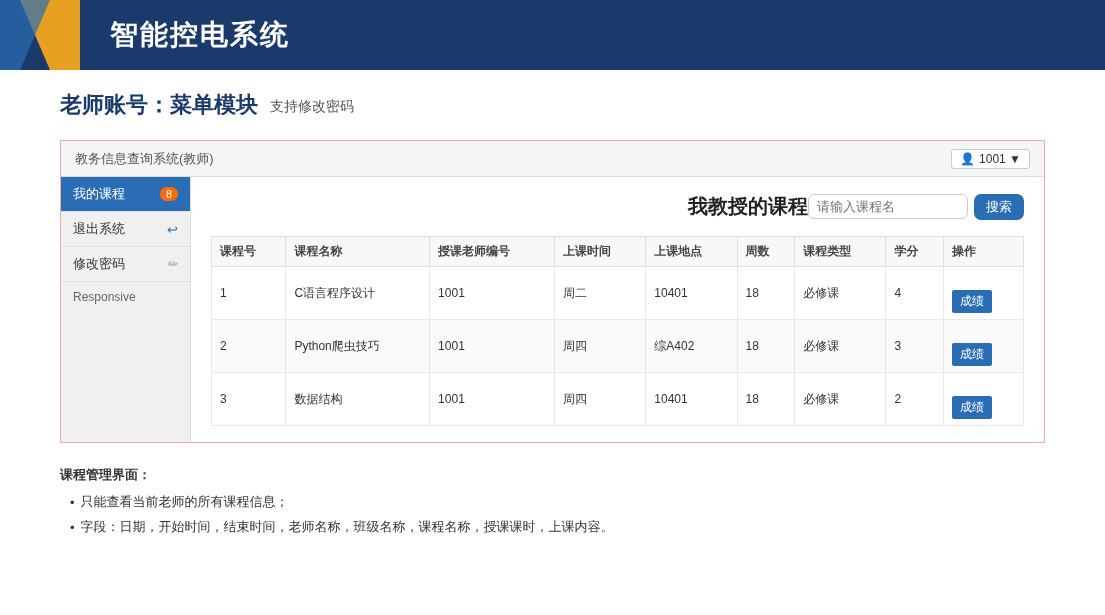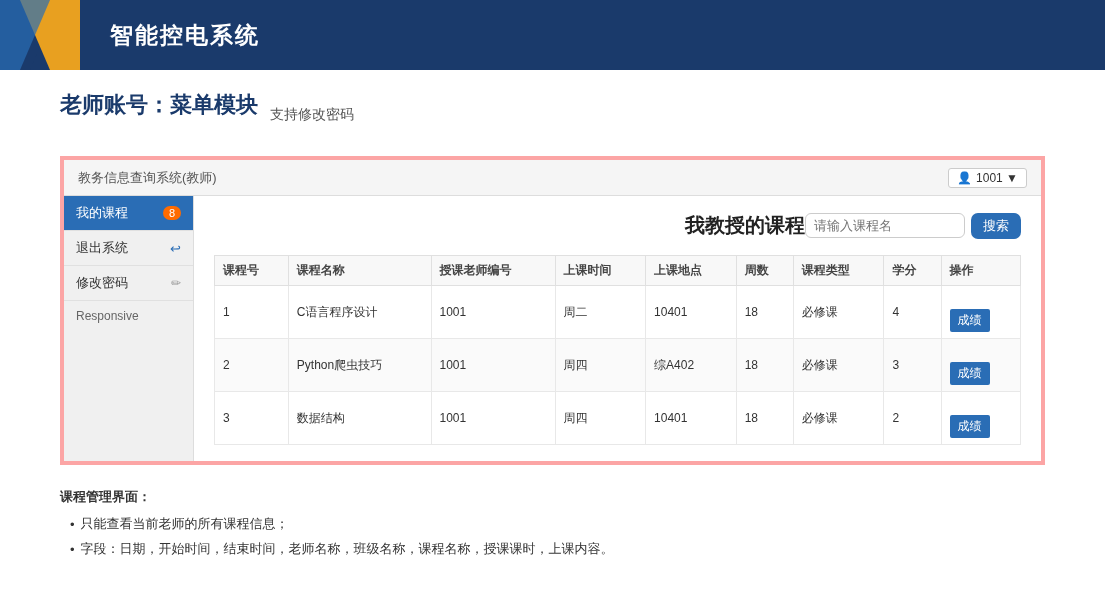--- a/index.html
+++ b/index.html
@@ -23,21 +23,21 @@
     .header-logo {
       width: 80px;
       height: 70px;
       position: absolute;
       left: 0;
       top: 0;
       overflow: hidden;
     }
     .header-title {
       color: white;
-      font-size: 23px;
+      font-size: 28px;
       font-weight: bold;
       margin-left: 90px;
       letter-spacing: 2px;
     }
 
     
     .page-content {
       padding: 20px 60px;
     }
 
@@ -49,27 +49,27 @@
     }
     .section-subtitle {
       font-size: 14px;
       color: #555;
       margin-left: 12px;
       font-weight: normal;
     }
 
     .title-row {
       display: flex;
-      align-items: flex-end;
-      margin-bottom: 32px;
+      align-items: center;
+      margin-bottom: 16px;
     }
 
     
     .system-frame {
-      border: 4px solid #fca5a5;
+      border: 1px solid #fca5a5;
       background: #fff;
       margin-bottom: 20px;
     }
 
     .sys-topbar {
       background: #f5f5f5;
       border-bottom: 1px solid #ddd;
       height: 36px;
       display: flex;
       align-items: center;

